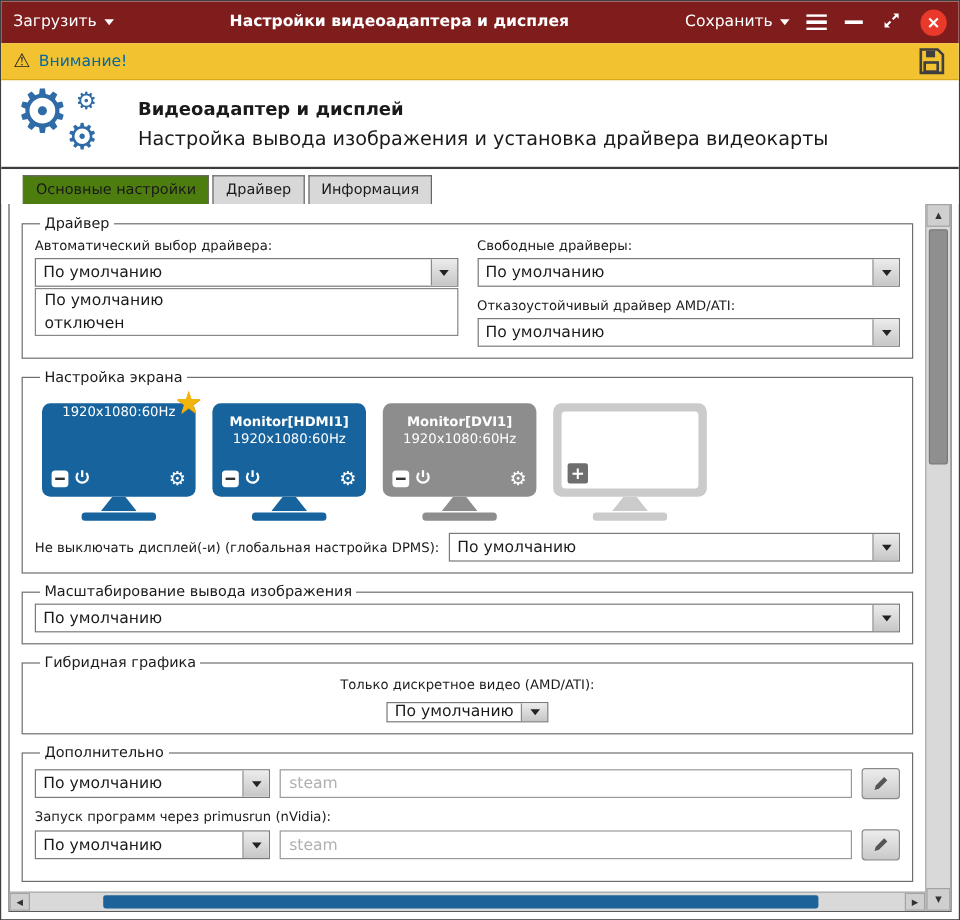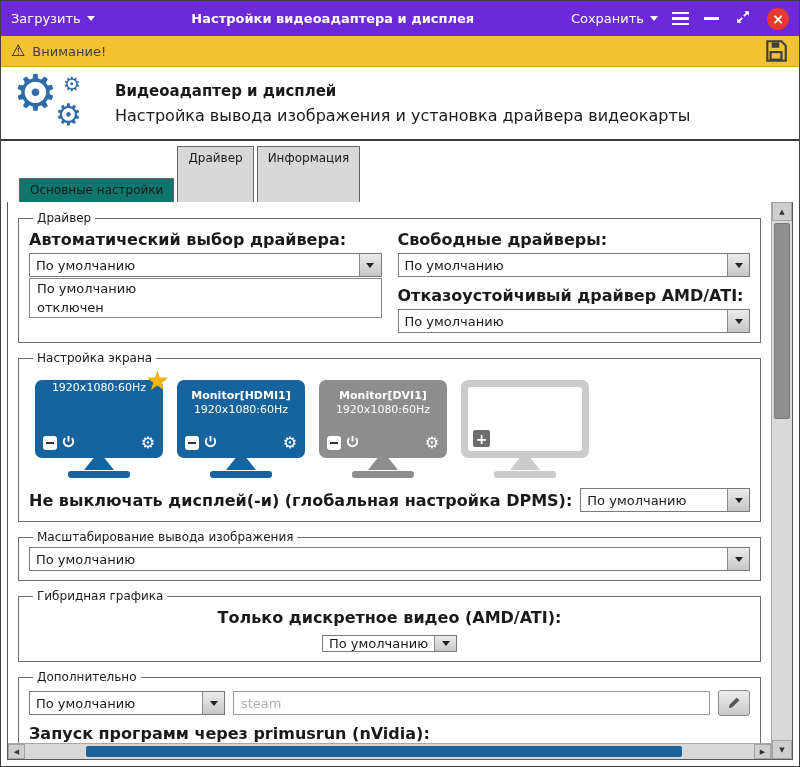--- a/index.html
+++ b/index.html
@@ -1,58 +1,58 @@
 <!DOCTYPE html>
 <html><head>
 <meta charset="utf-8">
 <style>
   * { box-sizing: border-box; margin: 0; padding: 0; }
   html,body { width:800px; height:767px; }
   body { font-family:"DejaVu Sans","Liberation Sans",sans-serif; background:#fff; color:#1a1a1a; }
   .window { width:800px; height:767px; border:1px solid #3f3f3f; display:flex; flex-direction:column; background:#fff; overflow:hidden; }
 
   
-  .titlebar { height:35px; background:#6d28d9; display:flex; align-items:center; padding:0 10px; flex:0 0 auto; }
+  .titlebar { height:35px; background:#7f1d1d; display:flex; align-items:center; padding:0 10px; flex:0 0 auto; }
   .tb-btn { color:#fff; font-size:13px; display:flex; align-items:center; gap:6px; cursor:default; white-space:nowrap; }
   .dd-tri { width:0; height:0; border-left:4px solid transparent; border-right:4px solid transparent; border-top:5px solid #fff; display:inline-block; }
   .tb-title { flex:1; text-align:center; color:#fff; font-size:13px; font-weight:bold; }
   .tb-icons { display:flex; align-items:center; gap:15px; margin-left:14px; }
   .hamburger { display:flex; flex-direction:column; gap:3px; }
   .hamburger i { display:block; width:17px; height:2.5px; background:#fff; }
   .min-bar { display:block; width:15px; height:3px; background:#fff; }
   .close-btn { width:22px; height:22px; border-radius:50%; background:#e8392b; color:#fff; font-size:14px; font-weight:bold; display:flex; align-items:center; justify-content:center; line-height:1; }
 
   
   .warnbar { height:31px; background:#f2c230; border-bottom:1px solid #d2a418; display:flex; align-items:center; padding:0 10px; flex:0 0 auto; }
   .warn-ico { font-size:16px; color:#222; margin-right:7px; line-height:1; }
-  .warn-text { font-size:13px; color:#404040; }
+  .warn-text { font-size:13px; color:#0369a1; }
   .warn-save { margin-left:auto; display:flex; align-items:center; }
 
   
   .header { height:74px; background:#fff; border-bottom:2px solid #3c3c3c; display:flex; align-items:center; padding:0 12px; flex:0 0 auto; }
   .app-icon { position:relative; width:78px; height:62px; color:#2f6ba6; flex:0 0 auto; }
   .app-icon .g1 { position:absolute; font-size:50px; line-height:1; top:-4px; left:0; }
   .app-icon .g2 { position:absolute; font-size:30px; line-height:1; top:28px; left:42px; }
   .app-icon .g3 { position:absolute; font-size:20px; line-height:1; top:2px; left:50px; }
   .hdr-text { margin-left:24px; }
   .hdr-title { font-size:15px; font-weight:bold; margin-bottom:6px; }
   .hdr-sub { font-size:16px; }
 
   
   .tabs { display:flex; padding:5px 0 0 18px; background:#fff; position:relative; z-index:2; margin-bottom:-1px; flex:0 0 auto; }
   .tab { font-size:12px; padding:4px 10px 4px; border:1px solid #666; border-bottom:none; background:#d8d8d8; margin-right:3px; }
-  .tab.active { background:#0f766e; position:relative; padding-bottom:5px;margin-top:32px; }
+  .tab.active { background:#4d7c0f; position:relative; padding-bottom:5px; }
 
   
   .content { flex:1; margin:0 6px 6px 6px; border:1px solid #5a5a5a; position:relative; background:#fff; overflow:hidden; z-index:1; }
   .scrollarea { position:absolute; top:0; left:0; right:21px; bottom:16px; padding:6px 10px 0 10px; overflow:hidden; }
 
   fieldset { border:1px solid #6e6e6e; margin:3px 0 8px 0; padding:3px 10px 9px 10px; }
   legend { font-size:12px; padding:0 4px; margin-left:4px; }
-  .lbl { font-size:16px; margin:2px 0 4px 0;font-weight:bold; }
+  .lbl { font-size:11px; margin:2px 0 4px 0; }
 
   
   .combo { height:24px; border:1px solid #7a7a7a; background:#fff; display:flex; align-items:stretch; overflow:hidden; }
   .combo-text { flex:1; font-size:13px; padding:0 6px; display:flex; align-items:center; white-space:nowrap; overflow:hidden; }
   .combo-btn { width:22px; border-left:1px solid #8a8a8a; background:linear-gradient(#ececec,#c6c6c6); display:flex; align-items:center; justify-content:center; flex:0 0 auto; }
   .tri { width:0; height:0; border-left:4px solid transparent; border-right:4px solid transparent; border-top:5px solid #222; }
 
   .dropdown-list { border:1px solid #888; background:#fff; margin-top:1px; }
   .dropdown-list .opt { font-size:13px; padding:1px 7px; height:19px; line-height:17px; }
 

